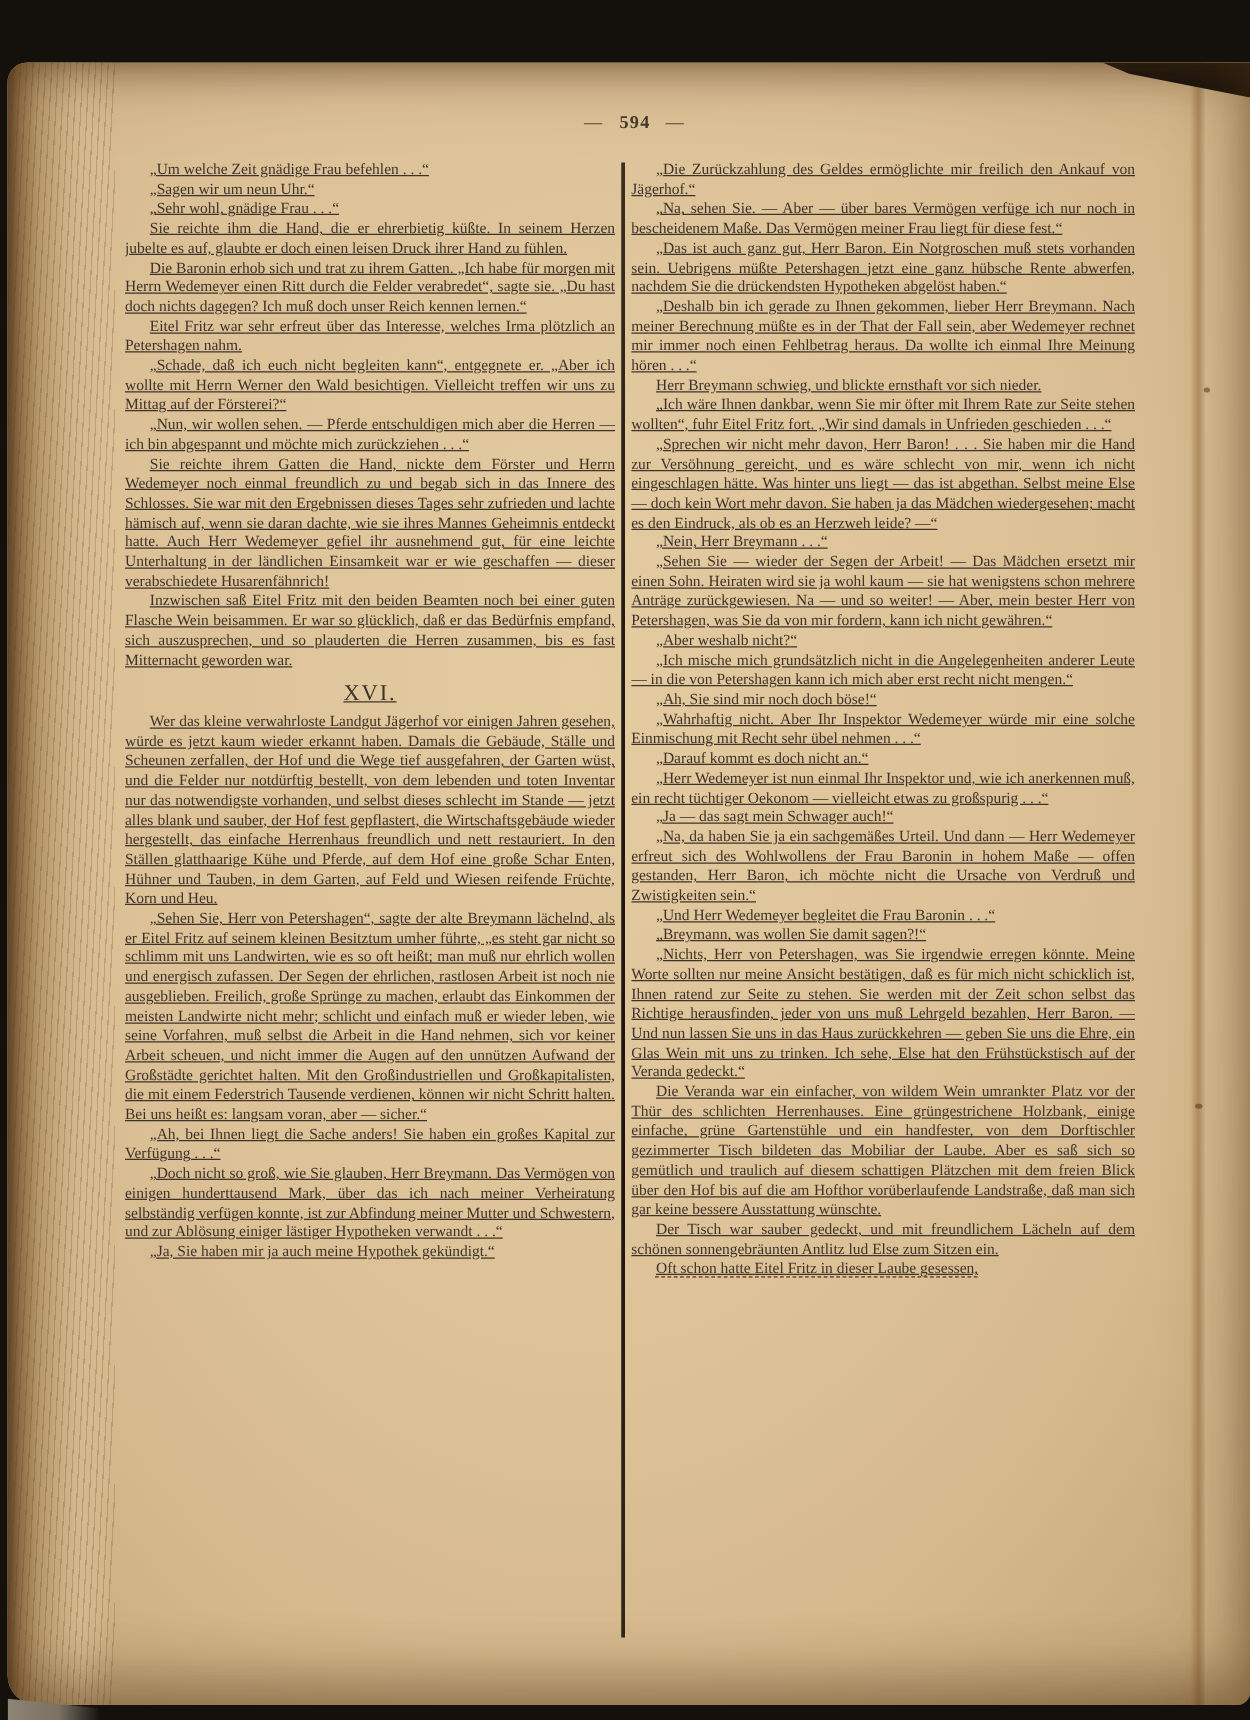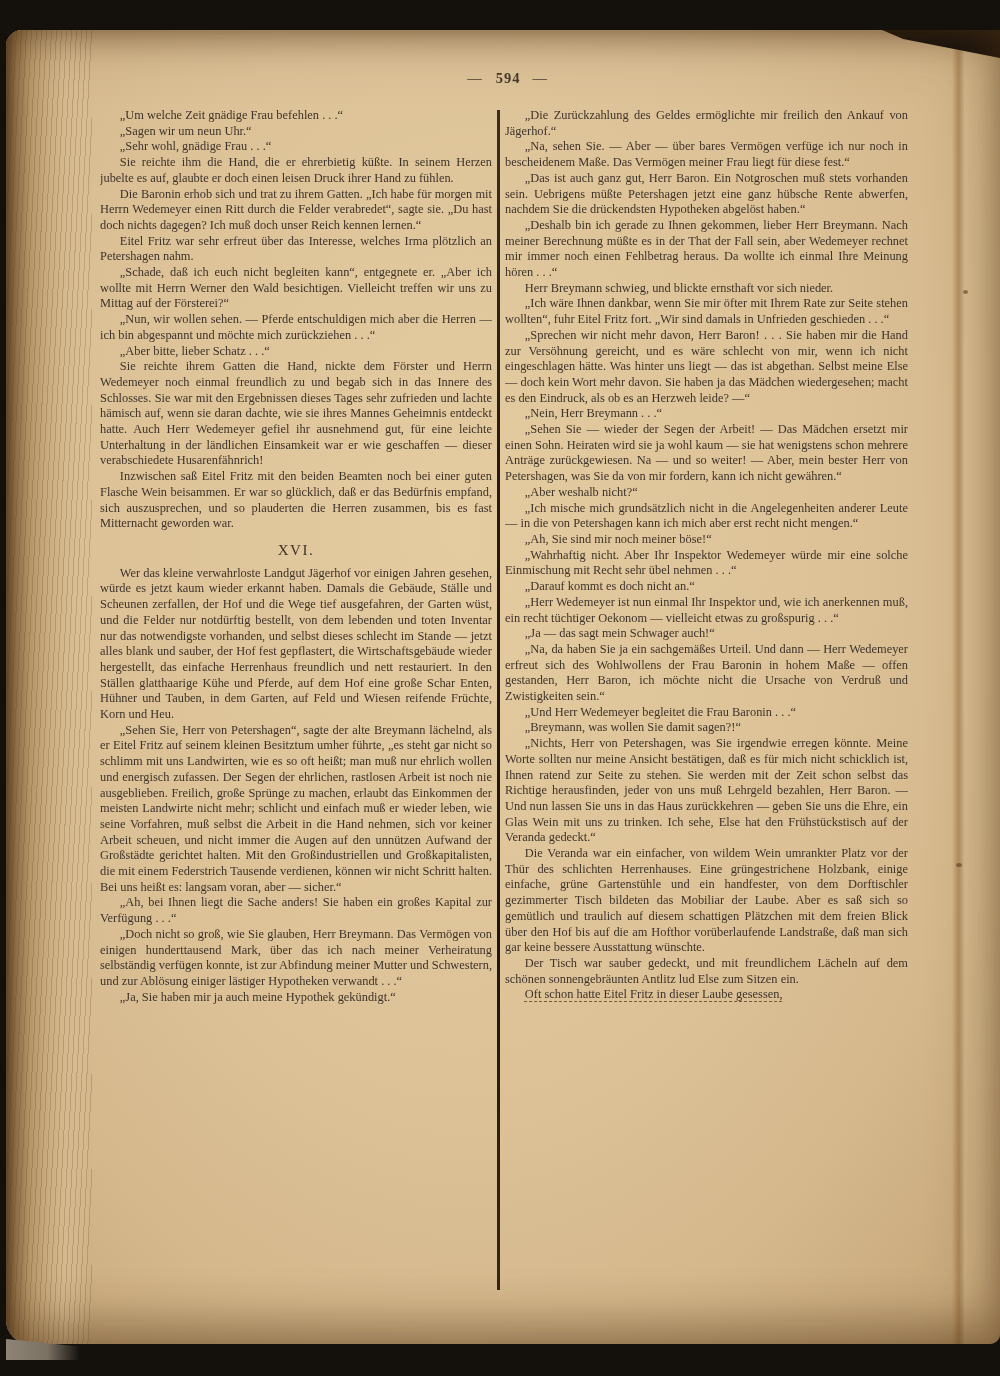--- a/index.html
+++ b/index.html
@@ -2,21 +2,21 @@
 <html lang="de"><head>
 <meta charset="utf-8">
 <style>
   html,body{margin:0;padding:0;}
   body{
     width:1000px;height:1376px;
     background:#14110d;
     overflow:hidden;
     font-family:"Liberation Serif","DejaVu Serif",serif;
   }
-  .scan{position:relative;width:1000px;height:1184px;}
+  .scan{position:relative;width:1000px;height:1184px;margin-top:20px;}
 
   
   .paper{
     position:absolute;left:6px;top:30px;width:994px;height:1314px;
     background:radial-gradient(ellipse at 46% 38%, #e4cba0 0%, #ddc298 48%, #d5b88c 72%, #c7a97c 92%, #ba9a6c 100%);
     border-radius:16px 0 10px 24px;
   }
   .fore-edge{
     position:absolute;left:0;top:0;width:86px;height:100%;
     border-radius:16px 0 0 24px;
@@ -61,21 +61,21 @@
     color:#3e332a;
   }
   .header{
     text-align:center;
     font-size:14.5px;letter-spacing:2px;
     color:#46392c;
     height:22px;
     margin-bottom:16px;
   }
   .header .pagenum{margin:0 12px;font-weight:bold;letter-spacing:1px;}
-  .cols{display:flex;align-items:flex-start;}
+  .cols{display:flex;align-items:flex-start;text-decoration:underline;}
   .col{
     font-size:12.4px;line-height:15.7px;
     text-align:justify;
     hyphens:auto;
     height:1188px;overflow:hidden;
   }
   .col.left{width:392px;}
   .col.right{width:403px;}
   .divider{
     width:3px;height:1180px;margin:2px 5px 0 5px;
@@ -85,21 +85,21 @@
   .para{margin:0;text-indent:1.6em;}
   .para.pencil-underline{
     text-decoration:underline;
     text-decoration-style:dashed;
     text-decoration-color:rgba(104,72,38,.85);
     text-underline-offset:2.5px;
   }
   .chapter{
     margin:11px 0 7px;
     text-align:center;
-    font-size:15px;font-weight:normal;letter-spacing:1.5px;
+    font-size:18px;font-weight:normal;letter-spacing:1.5px;
     color:#3e332a;
   }
 </style>
 </head>
 <body>
 
 <div class="scan">
   <div class="paper">
     <div class="fore-edge"></div>
     <div class="crease"></div>
@@ -117,21 +117,20 @@
         <div class="col left">
           <div>
               <p class="para">„Um welche Zeit gnädige Frau befehlen . . .“</p>
               <p class="para">„Sagen wir um neun Uhr.“</p>
               <p class="para">„Sehr wohl, gnädige Frau . . .“</p>
               <p class="para">Sie reichte ihm die Hand, die er ehrerbietig küßte. In seinem Herzen jubelte es auf, glaubte er doch einen leisen Druck ihrer Hand zu fühlen.</p>
               <p class="para">Die Baronin erhob sich und trat zu ihrem Gatten. „Ich habe für morgen mit Herrn Wedemeyer einen Ritt durch die Felder verabredet“, sagte sie. „Du hast doch nichts dagegen? Ich muß doch unser Reich kennen lernen.“</p>
               <p class="para">Eitel Fritz war sehr erfreut über das Interesse, welches Irma plötzlich an Petershagen nahm.</p>
               <p class="para">„Schade, daß ich euch nicht begleiten kann“, entgegnete er. „Aber ich wollte mit Herrn Werner den Wald besichtigen. Vielleicht treffen wir uns zu Mittag auf der Försterei?“</p>
               <p class="para">„Nun, wir wollen sehen. — Pferde entschuldigen mich aber die Herren — ich bin abgespannt und möchte mich zurückziehen . . .“</p>
-              <p class="para">„Aber bitte, lieber Schatz . . .“</p>
               <p class="para">Sie reichte ihrem Gatten die Hand, nickte dem Förster und Herrn Wedemeyer noch einmal freundlich zu und begab sich in das Innere des Schlosses. Sie war mit den Ergebnissen dieses Tages sehr zufrieden und lachte hämisch auf, wenn sie daran dachte, wie sie ihres Mannes Geheimnis entdeckt hatte. Auch Herr Wedemeyer gefiel ihr ausnehmend gut, für eine leichte Unterhaltung in der ländlichen Einsamkeit war er wie geschaffen — dieser verabschiedete Husarenfähnrich!</p>
               <p class="para">Inzwischen saß Eitel Fritz mit den beiden Beamten noch bei einer guten Flasche Wein beisammen. Er war so glücklich, daß er das Bedürfnis empfand, sich auszusprechen, und so plauderten die Herren zusammen, bis es fast Mitternacht geworden war.</p>
             </div>
           <h3 class="chapter">XVI.</h3>
           <div>
               <p class="para">Wer das kleine verwahrloste Landgut Jägerhof vor einigen Jahren gesehen, würde es jetzt kaum wieder erkannt haben. Damals die Gebäude, Ställe und Scheunen zerfallen, der Hof und die Wege tief ausgefahren, der Garten wüst, und die Felder nur notdürftig bestellt, von dem lebenden und toten Inventar nur das notwendigste vorhanden, und selbst dieses schlecht im Stande — jetzt alles blank und sauber, der Hof fest gepflastert, die Wirtschaftsgebäude wieder hergestellt, das einfache Herrenhaus freundlich und nett restauriert. In den Ställen glatthaarige Kühe und Pferde, auf dem Hof eine große Schar Enten, Hühner und Tauben, in dem Garten, auf Feld und Wiesen reifende Früchte, Korn und Heu.</p>
               <p class="para">„Sehen Sie, Herr von Petershagen“, sagte der alte Breymann lächelnd, als er Eitel Fritz auf seinem kleinen Besitztum umher führte, „es steht gar nicht so schlimm mit uns Landwirten, wie es so oft heißt; man muß nur ehrlich wollen und energisch zufassen. Der Segen der ehrlichen, rastlosen Arbeit ist noch nie ausgeblieben. Freilich, große Sprünge zu machen, erlaubt das Einkommen der meisten Landwirte nicht mehr; schlicht und einfach muß er wieder leben, wie seine Vorfahren, muß selbst die Arbeit in die Hand nehmen, sich vor keiner Arbeit scheuen, und nicht immer die Augen auf den unnützen Aufwand der Großstädte gerichtet halten. Mit den Großindustriellen und Großkapitalisten, die mit einem Federstrich Tausende verdienen, können wir nicht Schritt halten. Bei uns heißt es: langsam voran, aber — sicher.“</p>
               <p class="para">„Ah, bei Ihnen liegt die Sache anders! Sie haben ein großes Kapital zur Verfügung . . .“</p>
               <p class="para">„Doch nicht so groß, wie Sie glauben, Herr Breymann. Das Vermögen von einigen hunderttausend Mark, über das ich nach meiner Verheiratung selbständig verfügen konnte, ist zur Abfindung meiner Mutter und Schwestern, und zur Ablösung einiger lästiger Hypotheken verwandt . . .“</p>
               <p class="para">„Ja, Sie haben mir ja auch meine Hypothek gekündigt.“</p>
@@ -146,21 +145,21 @@
               <p class="para">„Na, sehen Sie. — Aber — über bares Vermögen verfüge ich nur noch in bescheidenem Maße. Das Vermögen meiner Frau liegt für diese fest.“</p>
               <p class="para">„Das ist auch ganz gut, Herr Baron. Ein Notgroschen muß stets vorhanden sein. Uebrigens müßte Petershagen jetzt eine ganz hübsche Rente abwerfen, nachdem Sie die drückendsten Hypotheken abgelöst haben.“</p>
               <p class="para">„Deshalb bin ich gerade zu Ihnen gekommen, lieber Herr Breymann. Nach meiner Berechnung müßte es in der That der Fall sein, aber Wedemeyer rechnet mir immer noch einen Fehlbetrag heraus. Da wollte ich einmal Ihre Meinung hören . . .“</p>
               <p class="para">Herr Breymann schwieg, und blickte ernsthaft vor sich nieder.</p>
               <p class="para">„Ich wäre Ihnen dankbar, wenn Sie mir öfter mit Ihrem Rate zur Seite stehen wollten“, fuhr Eitel Fritz fort. „Wir sind damals in Unfrieden geschieden . . .“</p>
               <p class="para">„Sprechen wir nicht mehr davon, Herr Baron! . . . Sie haben mir die Hand zur Versöhnung gereicht, und es wäre schlecht von mir, wenn ich nicht eingeschlagen hätte. Was hinter uns liegt — das ist abgethan. Selbst meine Else — doch kein Wort mehr davon. Sie haben ja das Mädchen wiedergesehen; macht es den Eindruck, als ob es an Herzweh leide? —“</p>
               <p class="para">„Nein, Herr Breymann . . .“</p>
               <p class="para">„Sehen Sie — wieder der Segen der Arbeit! — Das Mädchen ersetzt mir einen Sohn. Heiraten wird sie ja wohl kaum — sie hat wenigstens schon mehrere Anträge zurückgewiesen. Na — und so weiter! — Aber, mein bester Herr von Petershagen, was Sie da von mir fordern, kann ich nicht gewähren.“</p>
               <p class="para">„Aber weshalb nicht?“</p>
               <p class="para">„Ich mische mich grundsätzlich nicht in die Angelegenheiten anderer Leute — in die von Petershagen kann ich mich aber erst recht nicht mengen.“</p>
-              <p class="para">„Ah, Sie sind mir noch meiner böse!“</p>
+              <p class="para">„Ah, Sie sind mir noch doch böse!“</p>
               <p class="para">„Wahrhaftig nicht. Aber Ihr Inspektor Wedemeyer würde mir eine solche Einmischung mit Recht sehr übel nehmen . . .“</p>
               <p class="para">„Darauf kommt es doch nicht an.“</p>
               <p class="para">„Herr Wedemeyer ist nun einmal Ihr Inspektor und, wie ich anerkennen muß, ein recht tüchtiger Oekonom — vielleicht etwas zu großspurig . . .“</p>
               <p class="para">„Ja — das sagt mein Schwager auch!“</p>
               <p class="para">„Na, da haben Sie ja ein sachgemäßes Urteil. Und dann — Herr Wedemeyer erfreut sich des Wohlwollens der Frau Baronin in hohem Maße — offen gestanden, Herr Baron, ich möchte nicht die Ursache von Verdruß und Zwistigkeiten sein.“</p>
               <p class="para">„Und Herr Wedemeyer begleitet die Frau Baronin . . .“</p>
               <p class="para">„Breymann, was wollen Sie damit sagen?!“</p>
               <p class="para">„Nichts, Herr von Petershagen, was Sie irgendwie erregen könnte. Meine Worte sollten nur meine Ansicht bestätigen, daß es für mich nicht schicklich ist, Ihnen ratend zur Seite zu stehen. Sie werden mit der Zeit schon selbst das Richtige herausfinden, jeder von uns muß Lehrgeld bezahlen, Herr Baron. — Und nun lassen Sie uns in das Haus zurückkehren — geben Sie uns die Ehre, ein Glas Wein mit uns zu trinken. Ich sehe, Else hat den Frühstückstisch auf der Veranda gedeckt.“</p>
               <p class="para">Die Veranda war ein einfacher, von wildem Wein umrankter Platz vor der Thür des schlichten Herrenhauses. Eine grüngestrichene Holzbank, einige einfache, grüne Gartenstühle und ein handfester, von dem Dorftischler gezimmerter Tisch bildeten das Mobiliar der Laube. Aber es saß sich so gemütlich und traulich auf diesem schattigen Plätzchen mit dem freien Blick über den Hof bis auf die am Hofthor vorüberlaufende Landstraße, daß man sich gar keine bessere Ausstattung wünschte.</p>
               <p class="para">Der Tisch war sauber gedeckt, und mit freundlichem Lächeln auf dem schönen sonnengebräunten Antlitz lud Else zum Sitzen ein.</p>

